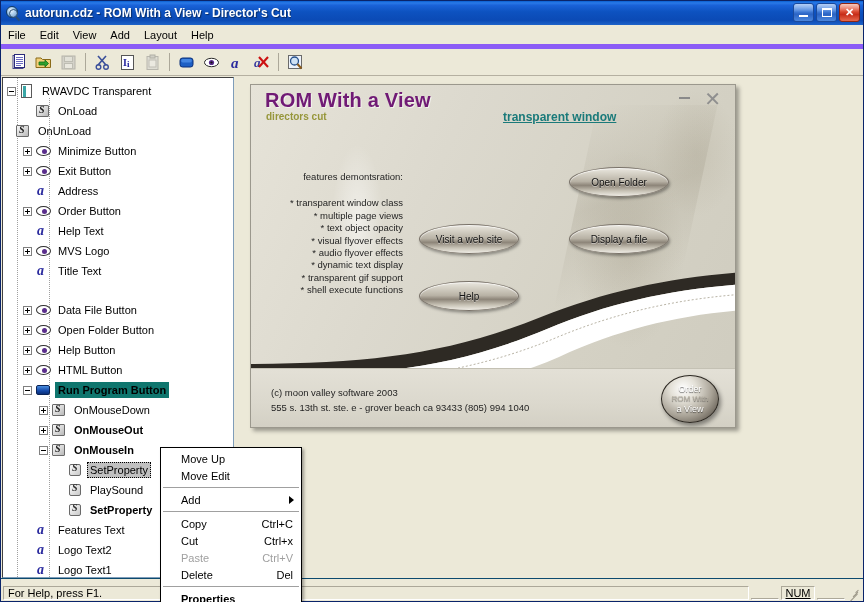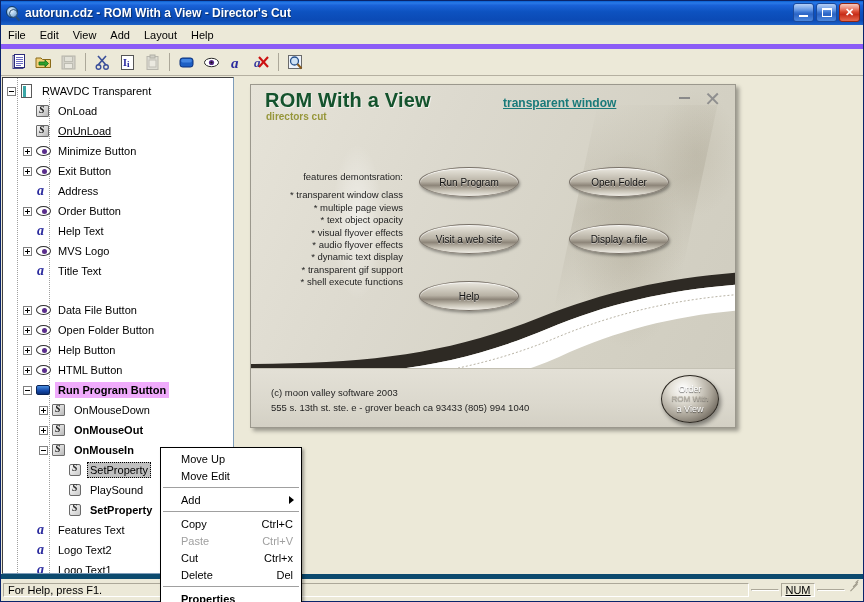--- a/index.html
+++ b/index.html
@@ -101,21 +101,21 @@
   .tog{
     width:9px;height:9px;border:1px solid #808080;background:#fff;box-sizing:border-box;
     position:relative;flex:0 0 9px;margin-right:3px;
   }
   .tog:before{content:"";position:absolute;left:1px;top:3px;width:5px;height:1px;background:#000;}
   .tog.plus:after{content:"";position:absolute;left:3px;top:1px;width:1px;height:5px;background:#000;}
   .tog-spacer{width:9px;flex:0 0 9px;margin-right:3px;}
   .ticon{width:17px;height:16px;flex:0 0 17px;margin-right:3px;position:relative;}
   .tlabel{padding:1px 3px;line-height:14px;}
   .tlabel.sel{background:#c0c0c0;color:#000;outline:1px dotted #000;outline-offset:-1px;}
-  .tlabel.hot{background:#f0abfc;color:#000;font-weight:bold;}
+  .tlabel.hot{background:#0f766e;color:#000;font-weight:bold;}
   .tlabel.bold{font-weight:bold;}
   
   .guide{position:absolute;top:0;bottom:0;width:1px;
      background:repeating-linear-gradient(to bottom,#a0a0a0 0 1px,transparent 1px 2px);}
   
   .ic-page{position:absolute;left:2px;top:1px;width:11px;height:14px;background:#fff;border:1px solid #5a5a5a;box-sizing:border-box;}
   .ic-page:after{content:"";position:absolute;left:1px;top:1px;width:3px;height:11px;background:#3aa6a6;}
   .ic-script{position:absolute;left:1px;top:2px;width:13px;height:12px;
      background:linear-gradient(135deg,#f4f4f4 0%,#d8d8d8 55%,#b8b8b8 100%);
      border:1px solid #6a6a6a;box-sizing:border-box;border-radius:1px;}
@@ -173,42 +173,42 @@
       linear-gradient(115deg,#e6e3d8 0%,#dcd9ce 35%,#d4d1c4 70%,#cfccbf 100%);
   }
   .appwin .brandshadow{
     position:absolute;right:42px;top:20px;width:120px;height:230px;
     background:linear-gradient(160deg,rgba(150,143,124,.0) 0%,rgba(150,143,124,.22) 40%,rgba(150,143,124,.0) 75%);
     transform:skewX(-12deg);
   }
   .appwin-head{position:absolute;left:0;top:0;right:0;height:44px;}
   .apptitle{
     position:absolute;left:14px;top:4px;
-    font-size:20px;font-weight:bold;color:#14532d;
+    font-size:20px;font-weight:bold;color:#701a75;
     letter-spacing:.2px;
     text-shadow:1px 1px 0 rgba(255,255,255,.6);
     text-align:right;
   }
   .appsub{
     position:absolute;left:15px;top:26px;
     font-size:10px;font-weight:bold;color:#96963a;
   }
   .applink{
-    position:absolute;left:252px;top:11px;
+    position:absolute;left:252px;top:25px;
     font-size:12px;font-weight:bold;color:#1a7a7a;
     text-decoration:underline;
   }
   .win-min{position:absolute;right:42px;top:12px;width:14px;}
   .win-min .bar{width:11px;height:2px;background:#8a8a8a;}
   .win-close{position:absolute;right:14px;top:4px;font-size:20px;color:#8f8f8f;line-height:20px;}
   .features{
     position:absolute;left:18px;top:86px;width:134px;
     text-align:right;font-size:9.5px;color:#1f1f1f;line-height:12.4px;
   }
-  .features .hdr{margin-bottom:6px;}
+  .features .hdr{margin-bottom:14px;}
   .ovalbtn{
     position:absolute;width:98px;height:28px;border-radius:50%;
     background:
       linear-gradient(to bottom,#eae7e0 0%,#d8d4c9 18%,#b8b2a5 48%,#8d8579 62%,#c8c3b6 82%,#efece5 100%);
     border:1px solid #7a736a;
     box-shadow:1px 2px 3px rgba(0,0,0,.35), inset 0 1px 1px rgba(255,255,255,.7);
     display:flex;align-items:center;justify-content:center;
     font-size:10px;color:#141414;
     text-shadow:0 1px 0 rgba(255,255,255,.45);
   }
@@ -231,22 +231,22 @@
     box-shadow:2px 3px 4px rgba(0,0,0,.4);
     display:flex;flex-direction:column;align-items:center;justify-content:center;
     font-size:9px;color:#ffffff;line-height:10px;text-align:center;
   }
   .orderbadge .l1{color:#ffffff;text-shadow:0 1px 1px rgba(0,0,0,.6);}
   .orderbadge .l2{color:#b9b3a6;font-size:8px;text-shadow:0 1px 1px rgba(0,0,0,.5);}
   .orderbadge .l3{color:#ffffff;font-size:9px;text-shadow:0 1px 1px rgba(0,0,0,.6);}
   
   .statusbar{
     height:20px;flex:0 0 20px;background:#ece9d8;
-    display:flex;align-items:center;gap:2px;padding:1px 2px;
-    border-top:5px solid #0c4a6e;
+    display:flex;align-items:flex-end;gap:2px;padding:1px 2px;
+    border-top:1px solid #0c4a6e;
   }
   .status-main{
     flex:1 1 auto;border:1px solid #aca899;border-right-color:#fff;border-bottom-color:#fff;
     box-sizing:border-box;display:flex;align-items:center;padding-left:4px;font-size:11px;color:#000;
   }
   .status-cell{
     width:28px;flex:0 0 28px;border:1px solid #aca899;border-right-color:#fff;border-bottom-color:#fff;
     box-sizing:border-box;display:flex;align-items:center;justify-content:center;font-size:11px;text-decoration:underline;
   }
   .status-cell.wide{width:34px;flex:0 0 34px;}
@@ -395,21 +395,21 @@
             </span>
             <span class="tlabel">RWAVDC Transparent</span>
           </div>
           <div class="tnode" style="padding-left: 20px;">
             <span class="tog-spacer"></span>
             <span class="ticon">
               <span class="ic-script"></span>
             </span>
             <span class="tlabel">OnLoad</span>
           </div>
-          <div class="tnode" style="padding-left: 20px; text-decoration: underline;">
+          <div class="tnode" style="">
             <span class="tog-spacer"></span>
             <span class="ticon">
               <span class="ic-script"></span>
             </span>
             <span class="tlabel">OnUnLoad</span>
           </div>
           <div class="tnode" style="padding-left: 20px;">
             <span class="tog plus"></span>
             <span class="ticon">
               <span class="ic-eye"></span>
@@ -589,21 +589,20 @@
           <div>* transparent window class</div>
           <div>* multiple page views</div>
           <div>* text object opacity</div>
           <div>* visual flyover effects</div>
           <div>* audio flyover effects</div>
           <div>* dynamic text display</div>
           <div>* transparent gif support</div>
           <div>* shell execute functions</div>
         </div>
 
-        <div class="ovalbtn" style="left:168px;top:82px;">Run Program</div>
         <div class="ovalbtn" style="left:168px;top:139px;">Visit a web site</div>
         <div class="ovalbtn" style="left:318px;top:82px;">Open Folder</div>
         <div class="ovalbtn" style="left:318px;top:139px;">Display a  file</div>
         <div class="ovalbtn" style="left:168px;top:196px;">Help</div>
 
         <div class="swoosh">
           <svg width="520" height="120" viewBox="0 0 520 120" preserveAspectRatio="none">
             <path d="M-10,95 C120,95 200,88 300,48 C370,20 440,6 520,2 L520,14 C440,18 372,32 306,60 C206,102 122,108 -10,108 Z" fill="#2e2a24"></path>
             <path d="M-10,108 C122,108 206,102 306,60 C372,32 440,18 520,14 L520,40 C446,44 384,58 318,88 C228,128 120,130 -10,130 Z" fill="#ffffff"></path>
             <path d="M-10,116 C120,116 214,110 312,70 C378,42 444,28 520,24" fill="none" stroke="#b9b4a6" stroke-width="1" stroke-dasharray="2 2"></path>
@@ -634,27 +633,27 @@
         <div class="ctxsep"></div>
         <div class="ctxitem">
           <span>Add</span>
           <span class="subarrow"></span>
         </div>
         <div class="ctxsep"></div>
         <div class="ctxitem">
           <span>Copy</span>
           <span class="accel">Ctrl+C</span>
         </div>
+        <div class="ctxitem">
+          <span>Cut</span>
+          <span class="accel">Ctrl+x</span>
+        </div>
         <div class="ctxitem disabled">
           <span>Paste</span>
           <span class="accel">Ctrl+V</span>
-        </div>
-        <div class="ctxitem">
-          <span>Cut</span>
-          <span class="accel">Ctrl+x</span>
         </div>
         <div class="ctxitem">
           <span>Delete</span>
           <span class="accel">Del</span>
         </div>
         <div class="ctxsep"></div>
         <div class="ctxitem bold">
           <span>Properties</span>
         </div>
       </div>

